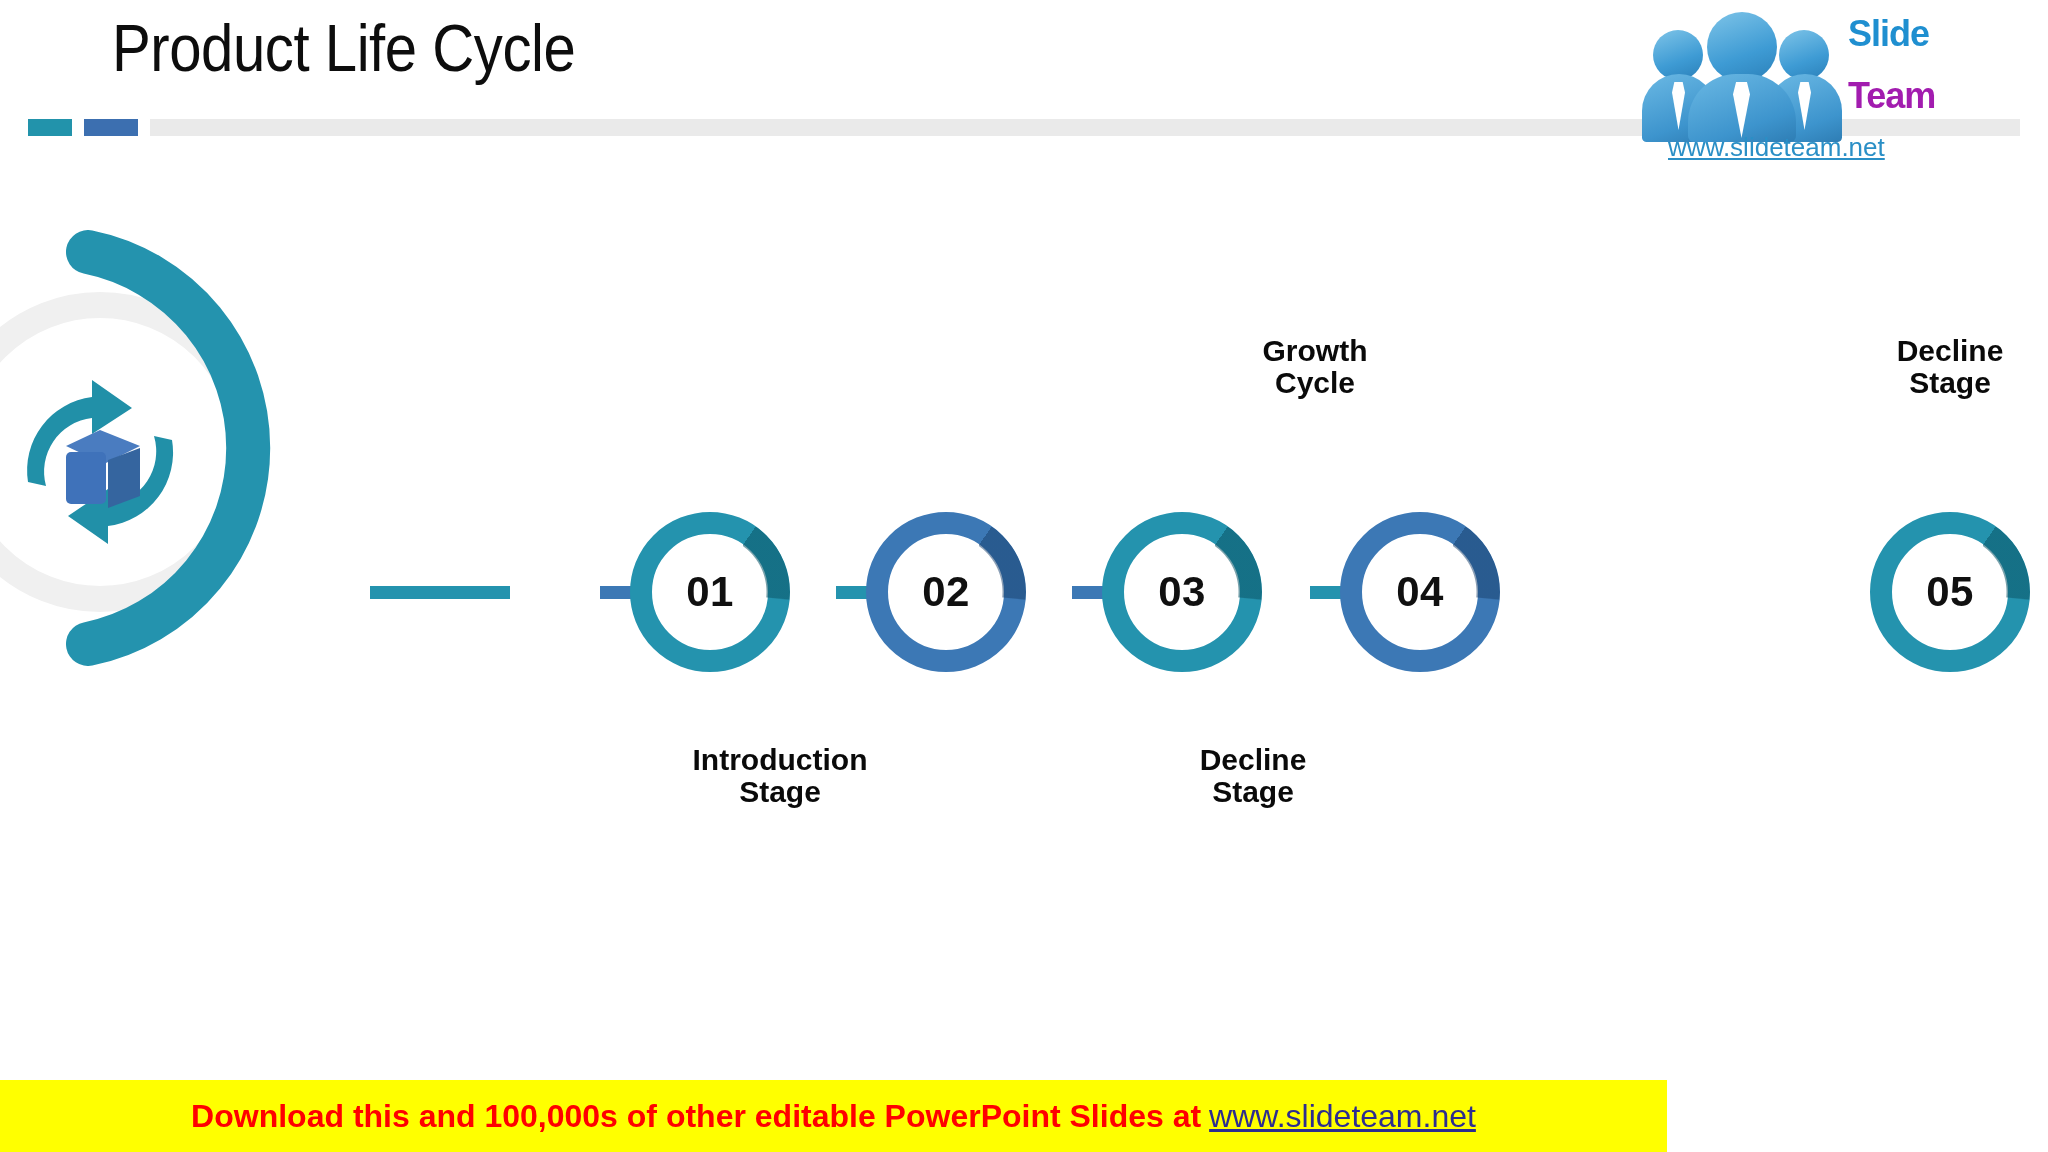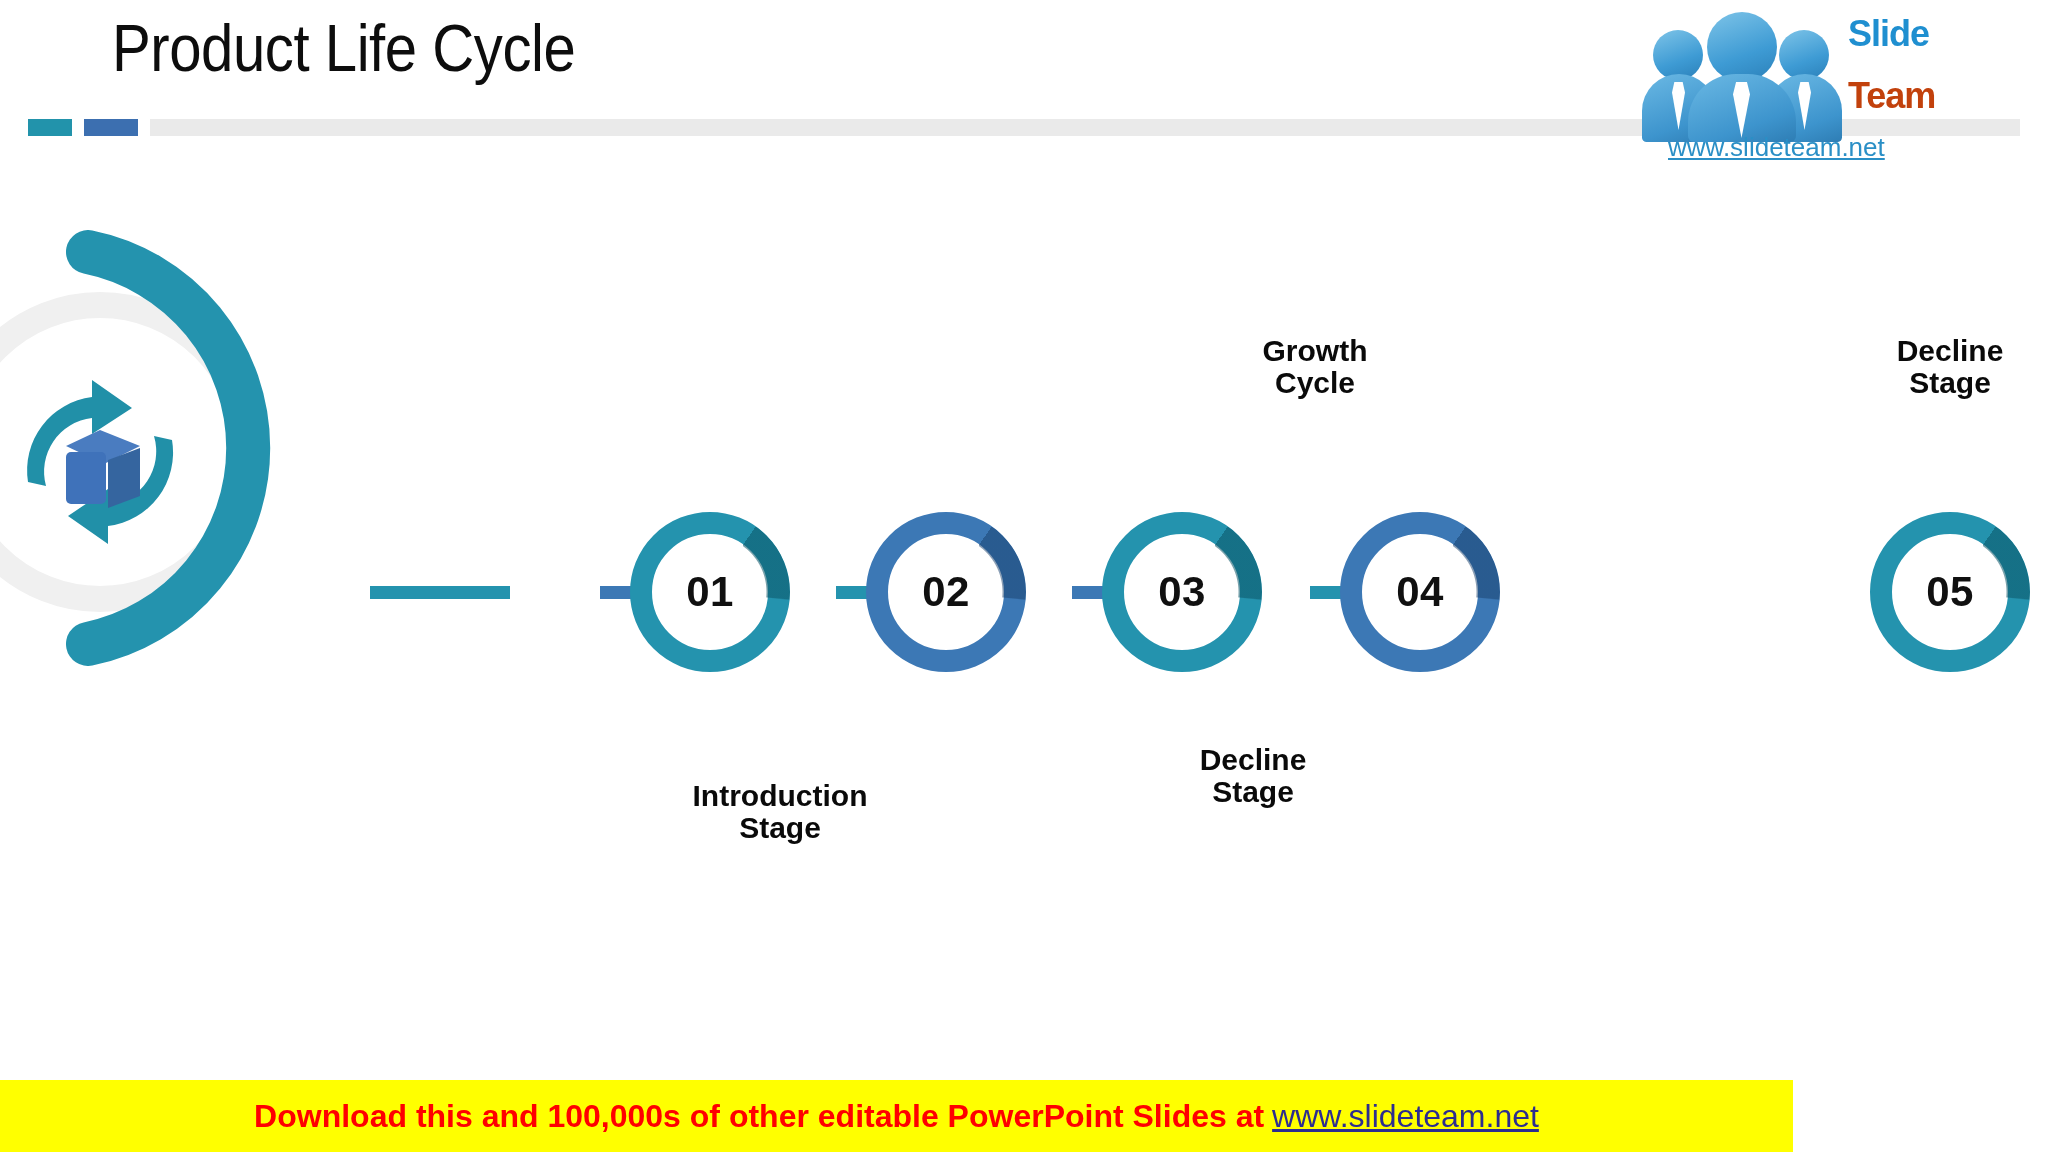--- a/index.html
+++ b/index.html
@@ -100,21 +100,21 @@
 
   .logo-word {
     position: absolute;
     font-family: "Liberation Sans", sans-serif;
     font-weight: 700;
     font-size: 36px;
     line-height: 1;
     letter-spacing: -1px;
   }
   .logo-slide { left: 228px; top: 12px; color: #1f8fd0; }
-  .logo-team  { left: 228px; top: 74px; color: #c2410c; }
+  .logo-team  { left: 228px; top: 74px; color: #a21caf; }
   .logo-url {
     position: absolute;
     left: 48px;
     top: 128px;
     font-family: "Liberation Sans", sans-serif;
     font-size: 26px;
     color: #2a8fc6;
     text-decoration: underline;
     white-space: nowrap;
   }
@@ -193,21 +193,21 @@
     line-height: 1.06;
     color: #0a0a0a;
     white-space: pre-line;
   }
 
   
   .banner {
     position: absolute;
     left: 0;
     bottom: 0;
-    width: 1793px;
+    width: 1667px;
     height: 72px;
     background: #ffff00;
     display: flex;
     align-items: center;
     justify-content: center;
   }
   .banner-text {
     font-family: "Liberation Sans", sans-serif;
     font-size: 32px;
     font-weight: 700;
@@ -291,21 +291,21 @@
 
   <div class="node node-teal" style="left:630px;top:512px;">
     <div class="node-shadow shadow-teal" style="left:-22px;top:-22px;"></div>
     <span class="node-num">01</span>
   </div>
 
   <div class="node node-blue" style="left:866px;top:512px;">
     <div class="node-shadow shadow-blue" style="left:-22px;top:-22px;"></div>
     <span class="node-num">02</span>
   </div>
-  <div class="node-label" style="left:610px;top:744px;margin-top:36px;">Introduction
+  <div class="node-label" style="left:610px;top:744px;">Introduction
 Stage</div>
 
   <div class="node-label" style="left:1145px;top:335px;">Growth
 Cycle</div>
   <div class="node node-teal" style="left:1102px;top:512px;">
     <div class="node-shadow shadow-teal" style="left:-22px;top:-22px;"></div>
     <span class="node-num">03</span>
   </div>
 
   <div class="node node-blue" style="left:1340px;top:512px;">

